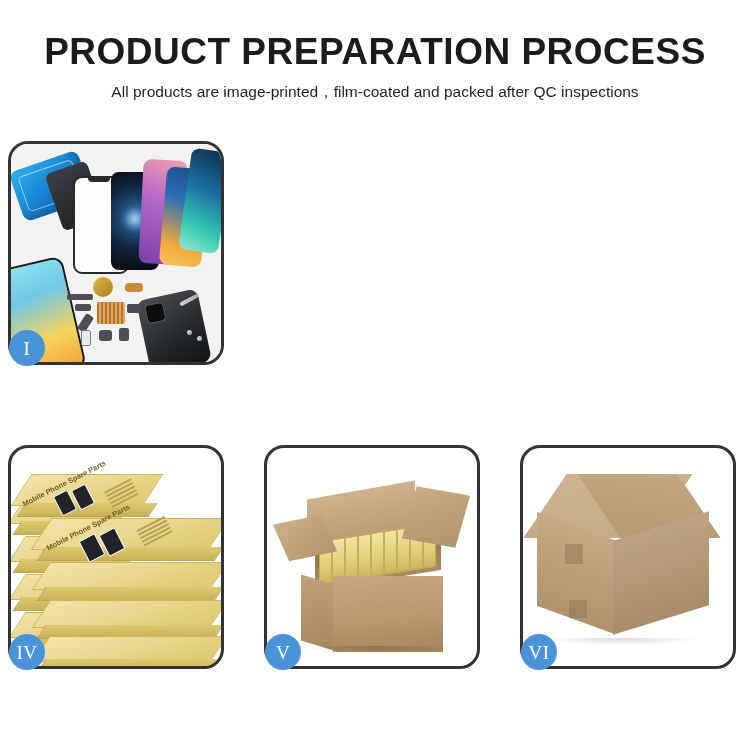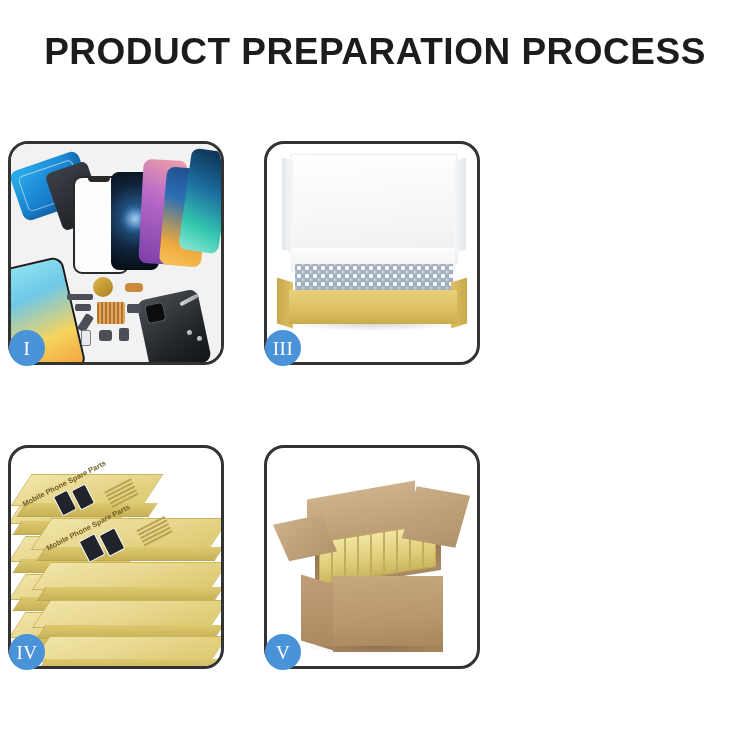--- a/index.html
+++ b/index.html
@@ -292,20 +292,21 @@
     background:radial-gradient(ellipse at 50% 0%,rgba(0,0,0,.15),transparent 72%);
   }
 </style>
 </head>
 <body>
 
 <div class="page">
 
   <div class="header">
     <div class="title">PRODUCT PREPARATION PROCESS</div>
+    <div class="subtitle">All products are image-printed，film-coated and packed after QC inspections</div>
   </div>
 
   <div class="grid">
 
     <div class="row">
 
       <div class="panel tint">
         <div class="clip">
           <div class="scene">
             <div class="ph ph-blue"></div>
@@ -332,34 +333,20 @@
             <div class="chip silver" style="left:176px;top:186px;width:5px;height:5px;border-radius:50%;"></div>
             <div class="chip silver" style="left:186px;top:192px;width:5px;height:5px;border-radius:50%;"></div>
           </div>
         </div>
         <div class="badge">
           <span>I</span>
         </div>
       </div>
 
 
-      <div class="panel">
-        <div class="clip">
-          <div class="p3-lid"></div>
-          <div class="p3-inner"></div>
-          <div class="p3-fill"></div>
-          <div class="p3-lflap"></div>
-          <div class="p3-rflap"></div>
-          <div class="p3-front"></div>
-          <div class="p3-shadow"></div>
-        </div>
-        <div class="badge">
-          <span>III</span>
-        </div>
-      </div>
     </div>
 
     <div class="row">
 
       <div class="panel">
         <div class="clip">
           <div class="stack">
 
             <div class="bx" style="left:6px;top:48px;width:108px;height:26px;">
                 <div class="top"></div>
@@ -448,16 +435,30 @@
           <div class="p5-flapR"></div>
           <div class="p5-bodyL"></div>
           <div class="p5-bodyF"></div>
           <div class="p5-shadow"></div>
         </div>
         <div class="badge">
           <span>V</span>
         </div>
       </div>
 
+      <div class="panel">
+        <div class="clip">
+          <div class="p6-top"></div>
+          <div class="p6-top2"></div>
+          <div class="p6-left"></div>
+          <div class="p6-right"></div>
+          <div class="p6-tape" style="left:42px;top:96px;width:18px;height:20px;"></div>
+          <div class="p6-tape" style="left:46px;top:152px;width:18px;height:18px;"></div>
+          <div class="p6-shadow"></div>
+        </div>
+        <div class="badge">
+          <span>VI</span>
+        </div>
+      </div>
     </div>
 
   </div>
 </div>
 
 </body></html>

